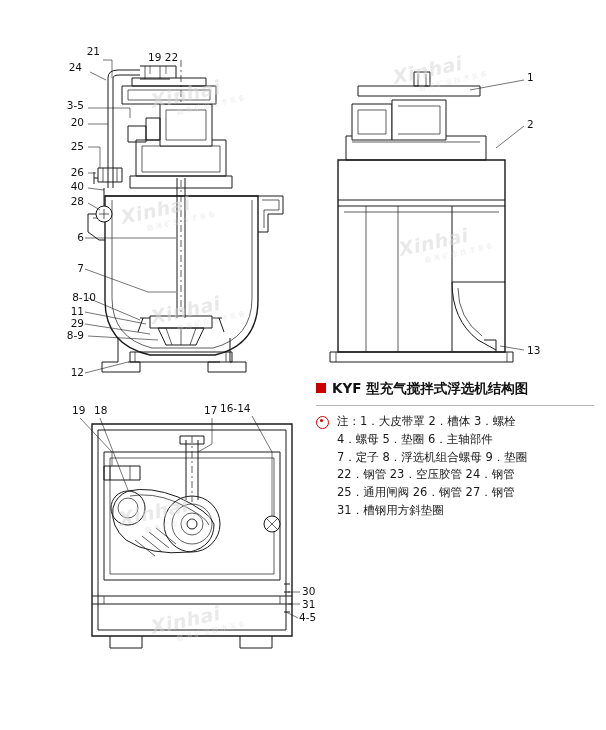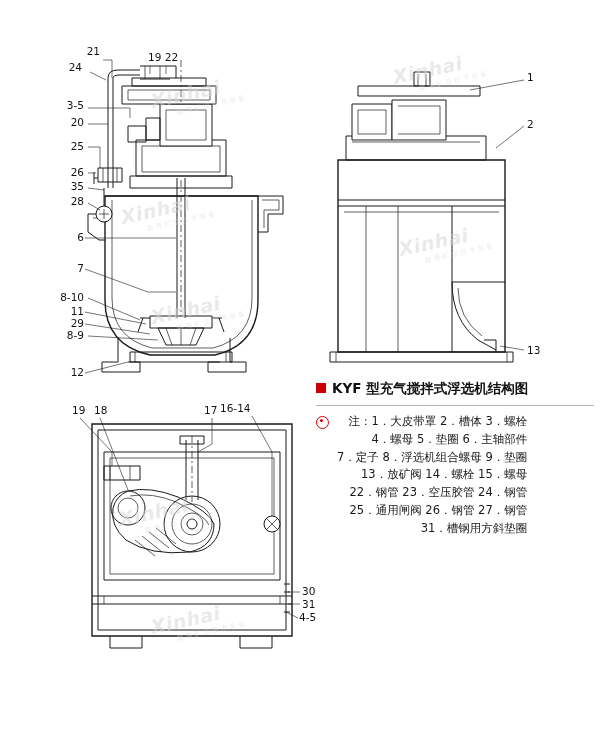--- a/index.html
+++ b/index.html
@@ -26,21 +26,20 @@
   }
 
   
   .legend {
     position: absolute;
     left: 316px;
     top: 378px;
     width: 282px;
     font-size: 11.5px;
     line-height: 1.55;
-    text-align: right;
   }
   .legend-title {
     display: flex;
     align-items: center;
     gap: 6px;
     font-size: 13.5px;
     font-weight: bold;
     color: #111;
     margin-bottom: 6px;
   }
@@ -333,25 +332,25 @@
     <div class="wm-sub">鑫海矿业技术装备</div>
   </div>
 
   <div class="lbl r" style="left:78px;top:46px;width:22px;">21</div>
   <div class="lbl" style="left:148px;top:52px;">19 22</div>
   <div class="lbl r" style="left:60px;top:62px;width:22px;">24</div>
   <div class="lbl r" style="left:52px;top:100px;width:32px;">3-5</div>
   <div class="lbl r" style="left:60px;top:117px;width:24px;">20</div>
   <div class="lbl r" style="left:60px;top:141px;width:24px;">25</div>
   <div class="lbl r" style="left:60px;top:167px;width:24px;">26</div>
-  <div class="lbl r" style="left:60px;top:181px;width:24px;">35</div>
+  <div class="lbl r" style="left:60px;top:181px;width:24px;">40</div>
   <div class="lbl r" style="left:60px;top:196px;width:24px;">28</div>
   <div class="lbl r" style="left:60px;top:232px;width:24px;">6</div>
   <div class="lbl r" style="left:60px;top:263px;width:24px;">7</div>
-  <div class="lbl r" style="left:42px;top:292px;width:42px;">8-10</div>
+  <div class="lbl r" style="left:54px;top:292px;width:42px;">8-10</div>
   <div class="lbl r" style="left:60px;top:306px;width:24px;">11</div>
   <div class="lbl r" style="left:60px;top:318px;width:24px;">29</div>
   <div class="lbl r" style="left:46px;top:330px;width:38px;">8-9</div>
   <div class="lbl r" style="left:60px;top:367px;width:24px;">12</div>
 
   <div class="lbl" style="left:527px;top:72px;">1</div>
   <div class="lbl" style="left:527px;top:119px;">2</div>
   <div class="lbl" style="left:527px;top:345px;">13</div>
 
   <div class="lbl" style="left:72px;top:405px;">19</div>
@@ -367,21 +366,20 @@
       <span class="sq"></span>
       <span>KYF  型充气搅拌式浮选机结构图</span>
     </div>
     <div class="legend-rule"></div>
     <div class="legend-note">
       <span class="ring"></span>
       <div class="legend-lines">
         <div>注：1．大皮带罩 2．槽体 3．螺栓</div>
         <div>4．螺母 5．垫圈 6．主轴部件</div>
         <div>7．定子 8．浮选机组合螺母 9．垫圈</div>
-        <div>13．放矿阀 14．螺栓 15．螺母</div>
         <div>22．钢管 23．空压胶管 24．钢管</div>
         <div>25．通用闸阀 26．钢管 27．钢管</div>
         <div>31．槽钢用方斜垫圈</div>
       </div>
     </div>
   </div>
 
 </div>
 
 </body></html>

